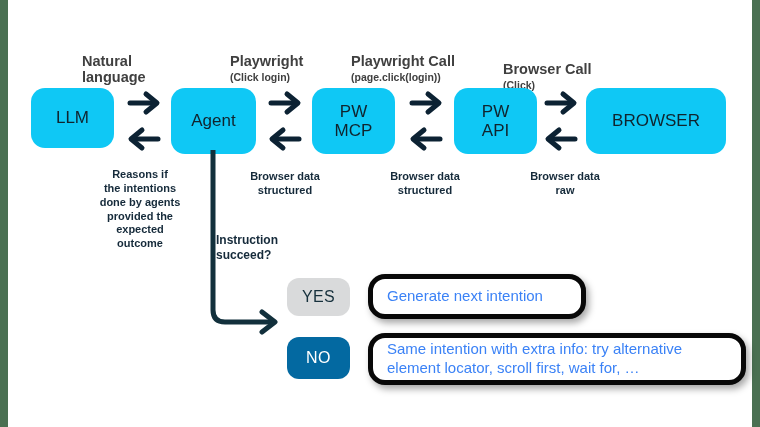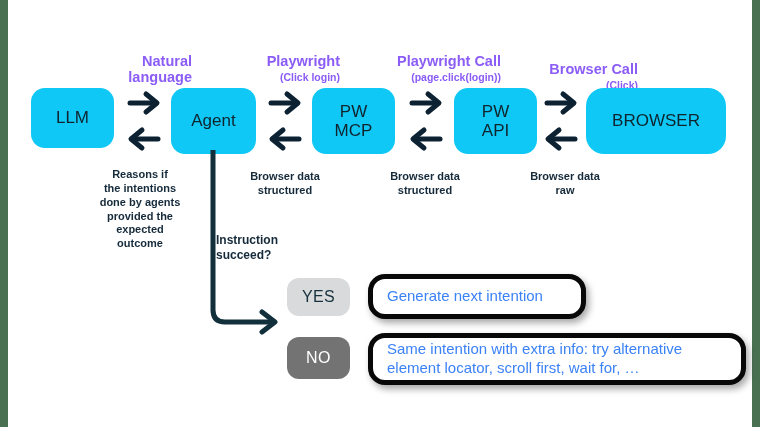--- a/index.html
+++ b/index.html
@@ -19,22 +19,22 @@
     border-radius:14px;
     display:flex;align-items:center;justify-content:center;
     text-align:center;
     color:#10242e;
     font-size:17px;
     line-height:1.12;
     white-space:pre-line;
   }
   .toplabel{
     position:absolute;
-    text-align:right;
-    color:#8b5cf6;
+    text-align:left;
+    color:#404040;
     font-weight:bold;
     font-size:14.5px;
     line-height:1.15;
     white-space:pre-line;
   }
   .toplabel .sub{
     display:block;
     font-size:10.5px;
     font-weight:bold;
     margin-top:2px;
@@ -50,21 +50,21 @@
   }
   .arrow{position:absolute;}
   .badge{
     position:absolute;
     border-radius:12px;
     display:flex;align-items:center;justify-content:center;
     font-size:16px;
     letter-spacing:.4px;
   }
   .badge-yes{background:#d9dadb;color:#16303c;}
-  .badge-no{background:#737373;color:#ffffff;align-items:center;}
+  .badge-no{background:#0369a1;color:#ffffff;align-items:center;}
   .card{
     position:absolute;
     background:#ffffff;
     border:5px solid #080808;
     border-radius:17px;
     display:flex;align-items:center;
     box-sizing:border-box;
     padding:0 14px;
     color:#3b82f6;
     font-size:15px;
@@ -109,21 +109,21 @@
   <div class="node" style="left:304px;top:88px;width:83px;height:66px;">
     <span>PW
 MCP</span>
   </div>
 
   <div class="node" style="left:446px;top:88px;width:83px;height:66px;">
     <span>PW
 API</span>
   </div>
 
-  <div class="node" style="left:578px;top:88px;width:140px;height:66px;border-radius:18px;">
+  <div class="node" style="left:578px;top:88px;width:140px;height:66px;">
     <span>BROWSER</span>
   </div>
 
   <svg class="arrow" style="left:118px;top:90px;" width="36" height="26" viewBox="0 0 36 26">
     <path d="M4 13 H26" stroke="#0c2233" stroke-width="5" fill="none" stroke-linecap="round"></path>
     <path d="M20 4 L31 13 L20 22" stroke="#0c2233" stroke-width="5" fill="none" stroke-linecap="round" stroke-linejoin="round"></path>
   </svg>
 
   <svg class="arrow" style="left:259px;top:90px;" width="36" height="26" viewBox="0 0 36 26">
     <path d="M4 13 H26" stroke="#0c2233" stroke-width="5" fill="none" stroke-linecap="round"></path>

